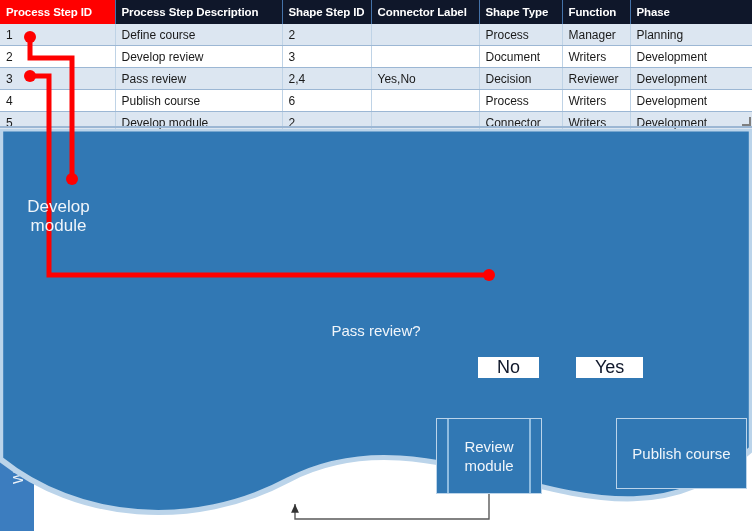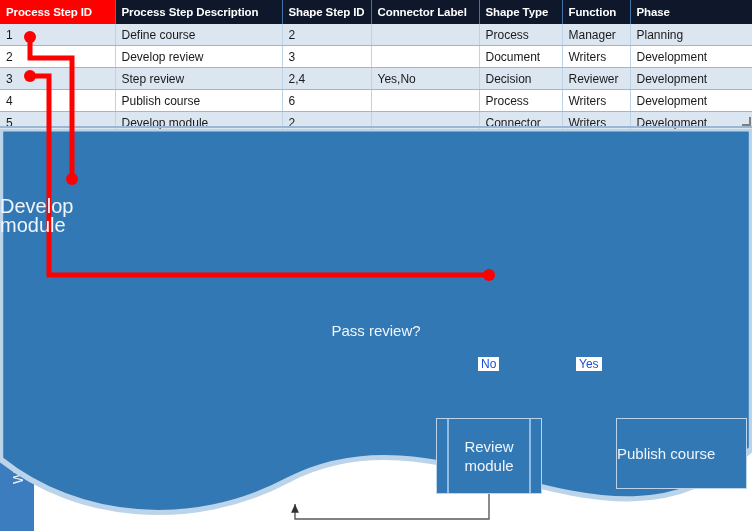--- a/index.html
+++ b/index.html
@@ -77,55 +77,55 @@
   #phase-sep{
     position:absolute;left:215px;top:30px;width:2px;height:372px;
     background:#DCEAF6;
   }
   #left-strip{position:absolute;left:0;top:30px;width:3px;height:372px;
     background:#3C7DBF;}
 
   
   .shape{
     position:absolute;background:#3178B4;color:#F0F5FA;
-    display:flex;align-items:center;
+    display:flex;align-items:center;justify-content:center;
     text-align:center;font-size:15px;line-height:19px;
     box-shadow:0 0 0 1px #BBD4EA;
   }
   #shape-define{left:62px;top:49px;width:131px;height:72px;}
   #shape-publish{left:617px;top:290px;width:129px;height:69px;}
 
   #shape-develop{left:237px;top:290px;width:117px;height:78px;}
   #shape-develop .doc-body{
     position:absolute;left:0;top:0;width:100%;height:100%;
   }
   #shape-develop .doc-label{
-    position:relative;z-index:2;color:#F0F5FA;font-size:20px;line-height:19px;
-    width:100%;text-align:left;margin-top:-8px;
+    position:relative;z-index:2;color:#F0F5FA;font-size:17px;line-height:19px;
+    width:100%;text-align:center;margin-top:-8px;
   }
 
   #shape-review{left:437px;top:290px;width:104px;height:74px;
     background:#3178B4;box-shadow:0 0 0 1px #BBD4EA;}
   #shape-review .bar{position:absolute;top:0;height:100%;width:2px;
     background:#8FBCE0;}
   #shape-review .bar.b1{left:10px;}
   #shape-review .bar.b2{right:10px;}
   #shape-review .sub-label{position:relative;z-index:2;width:100%;
     text-align:center;color:#F0F5FA;font-size:15px;line-height:19px;}
 
   #shape-decision{left:436px;top:142px;width:106px;height:76px;}
   #shape-decision .dia-label{
     position:absolute;left:0;top:50%;transform:translateY(-50%);
     width:100%;text-align:center;color:#F0F5FA;font-size:15px;line-height:19px;
     z-index:2;
   }
 
   .edge-label{
-    position:absolute;font-size:12px;color:#1d4ed8;background:#ffffff;
-    padding:0 3px;
+    position:absolute;font-size:18px;color:#0f172a;background:#ffffff;
+    padding:0 19px;
   }
   #label-no{left:478px;top:228px;}
   #label-yes{left:576px;top:228px;}
 
   
   #callout-layer{position:absolute;left:0;top:0;width:752px;height:531px;
     pointer-events:none;}
 </style>
 </head>
 <body>
@@ -165,21 +165,21 @@
       <td>2</td>
       <td>Develop review</td>
       <td>3</td>
       <td></td>
       <td>Document</td>
       <td>Writers</td>
       <td>Development</td>
     </tr>
     <tr class="alt">
       <td>3</td>
-      <td>Step review</td>
+      <td>Pass review</td>
       <td>2,4</td>
       <td>Yes,No</td>
       <td>Decision</td>
       <td>Reviewer</td>
       <td>Development</td>
     </tr>
     <tr>
       <td>4</td>
       <td>Publish course</td>
       <td>6</td>

